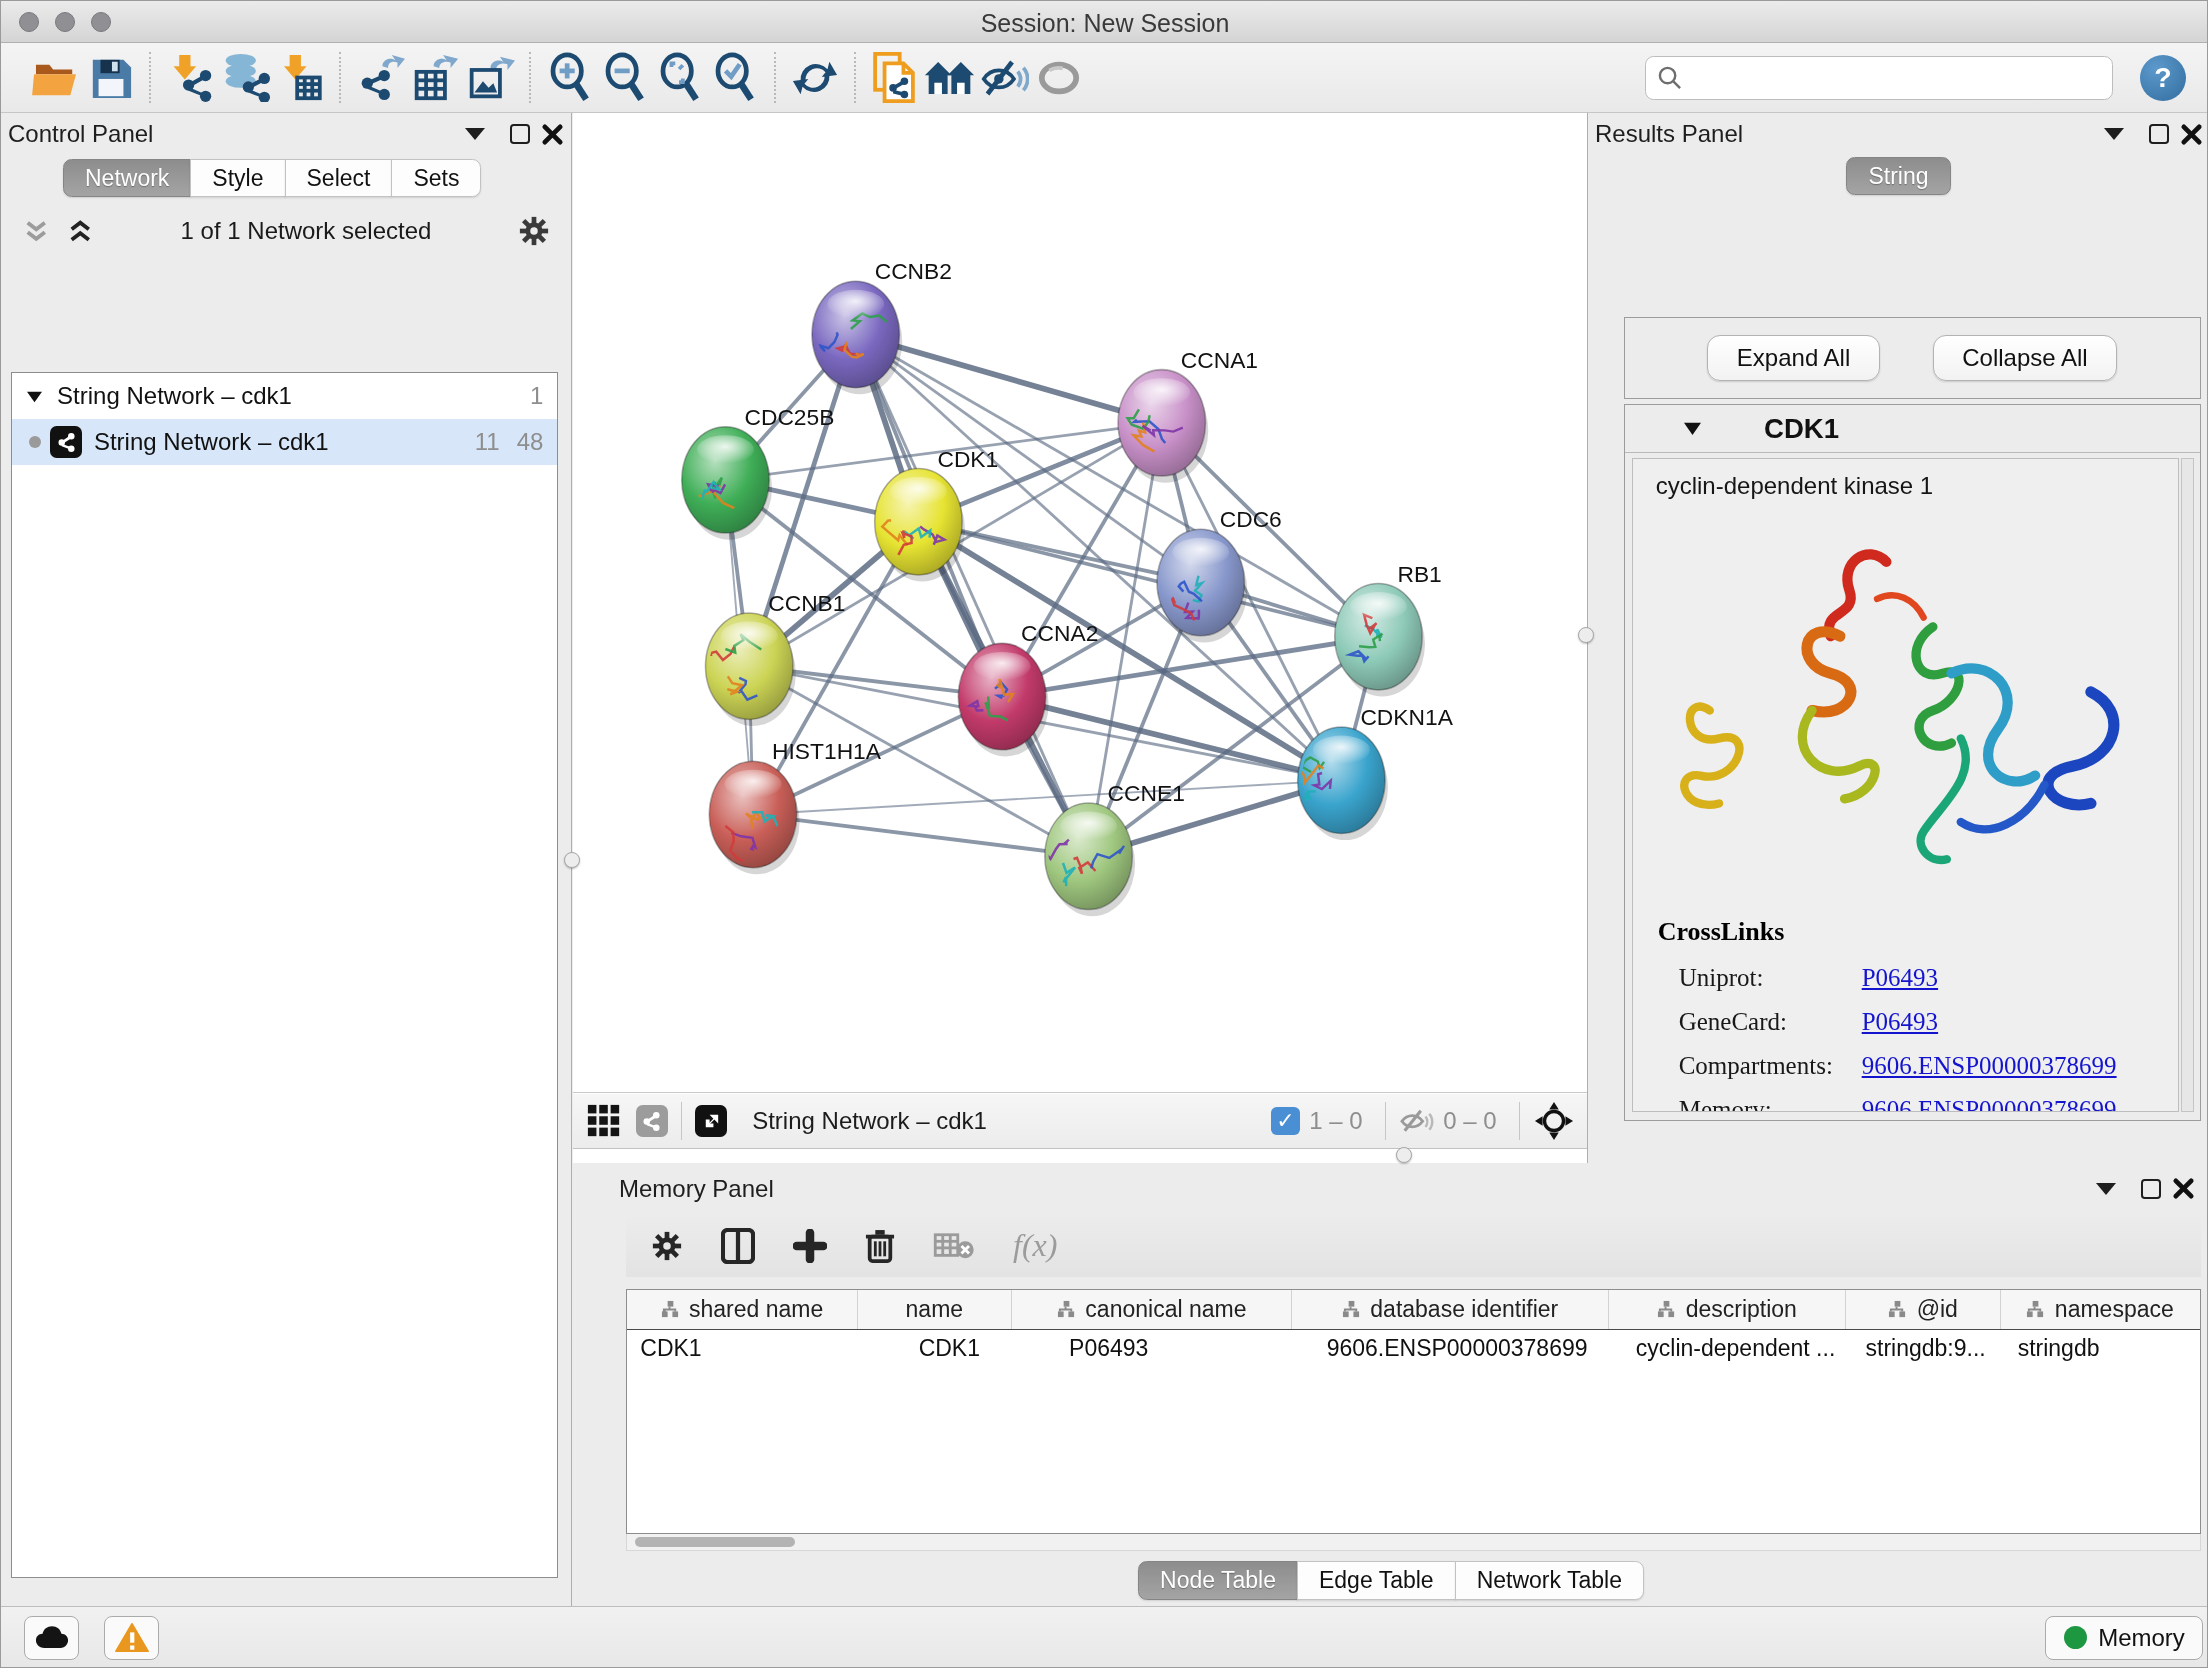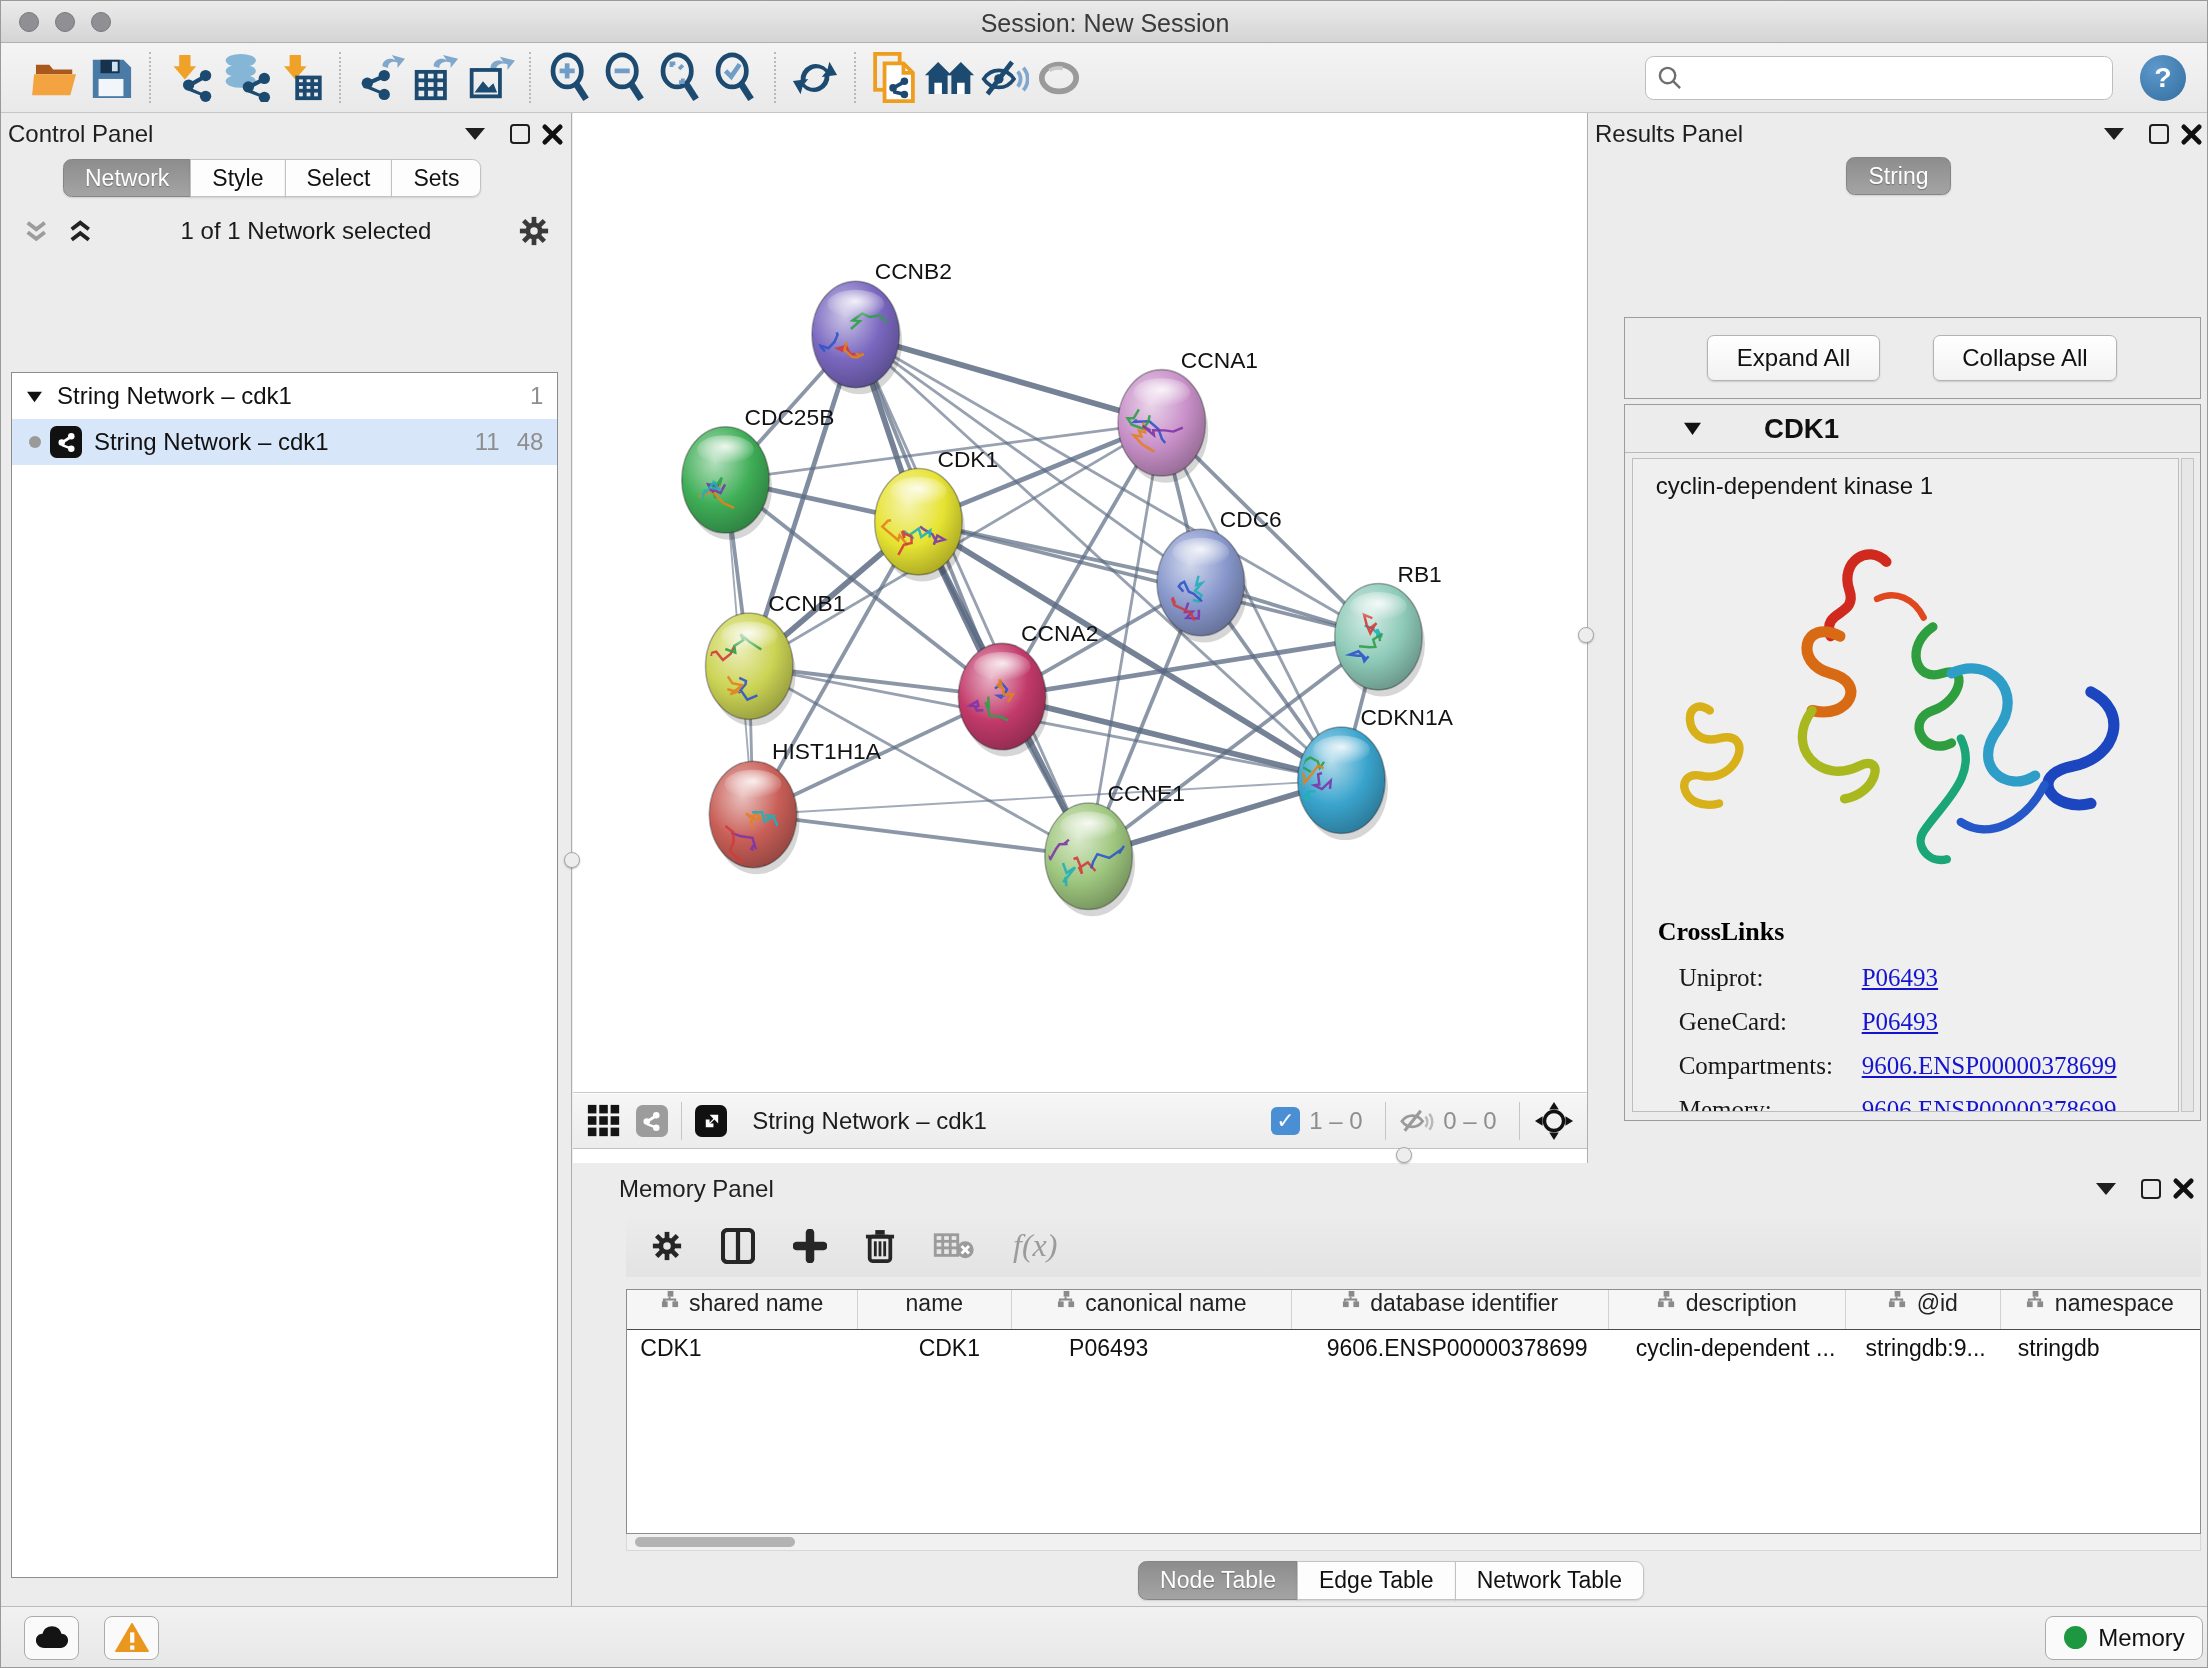--- a/index.html
+++ b/index.html
@@ -76,21 +76,21 @@
 
   .grip { position:absolute; width:16px; height:16px; border-radius:50%;
     background:#ededed; border:1px solid #a8a8a8; box-shadow:0 1px 1.9px rgba(0,0,0,.25); z-index:5; }
 
   
   #results-panel { position:absolute; left:1586px; top:112px; width:623px; height:1050px;
     background:#ececec; border-left:1px solid #aeaeae; }
   #rp-tab-row { display:flex; justify-content:center; margin-top:1.9px; }
   #rp-box-a { position:absolute; left:36px; right:9.5px; top:204px; height:82px;
     border:1.9px solid #9c9c9c; display:flex; align-items:center; justify-content:center; gap:53px; }
-  .rp-btn { background:linear-gradient(#ffffff,#f2f2f2); border:1px solid #b3b3b3; border-radius:7px;
+  .rp-btn { background:linear-gradient(#ffffff,#f2f2f2); border:1px solid #b3b3b3; border-radius:13px;
     padding:7.6px 28.5px; font-size:24px; color:#111; box-shadow:0 1px 1.9px rgba(0,0,0,.15); }
   #rp-box-b { position:absolute; left:36px; right:9.5px; top:291px; bottom:42px; border:1.9px solid #9c9c9c; }
   #rp-sec-head { display:flex; align-items:center; height:48px; border-bottom:1px solid #b9b9b9; padding-left:57px; }
   #rp-sec-head .name { font-size:27.6px; font-weight:bold; color:#111; margin-left:61px; }
   #rp-body { position:absolute; left:6.7px; right:21px; top:53px; bottom:7.6px;
     border:1px solid #bdbdbd; background:#efefef; overflow:hidden; }
   #rp-desc { font-size:24px; color:#161616; padding:13.3px 0 0 23px; }
   #rp-protein { display:block; margin:5.7px auto 0 auto; }
   #rp-scroll { position:absolute; right:5.7px; top:53px; bottom:7.6px; width:13.3px;
     background:#e7e7e7; border:1px solid #c4c4c4; }
@@ -101,21 +101,21 @@
   .cl-row a { color:#1414cf; text-decoration:underline; }
 
   
   #table-panel { position:absolute; left:572px; top:1162px; width:1637px; height:443px; background:#ececec; }
   #tp-head { display:flex; align-items:center; height:40px; padding:0 15px 0 46px; margin-top:5.7px; }
   #tp-toolbar { display:flex; align-items:center; gap:38px; height:63px; margin:5.7px 9.5px 0 53px;
     background:linear-gradient(#ececec,#e3e3e3); border-radius:9.5px 9.5px 0 0; padding-left:25px; }
   #tp-table { position:absolute; left:53px; right:9.5px; top:126px; height:245px; background:#fff;
     border:1.4px solid #8d8d8d; overflow:hidden; }
   .tbl-hrow { display:flex; background:#f6f6f6; border-bottom:1.9px solid #4a4a4a; height:40px; }
-  .tbl-hcell { display:flex; justify-content:center; gap:9.5px;
+  .tbl-hcell { display:flex; align-items:center; justify-content:center; gap:9.5px;
     font-size:23px; color:#222; border-right:1px solid #d2d2d2; overflow:hidden; white-space:nowrap; }
   .tbl-drow { display:flex; height:40px; }
   .tbl-dcell { font-size:23px; color:#111; padding:4.8px 3.8px 0 13.3px; overflow:hidden; white-space:nowrap; }
   #tp-hscroll { position:absolute; left:53px; right:9.5px; top:371px; height:17px; background:#f1f1f1;
     border:1px solid #d7d7d7; border-top:none; }
   #tp-hthumb { position:absolute; left:7.6px; top:2.9px; width:160px; height:10.5px; border-radius:6.7px; background:#b3b3b3; }
   #tp-tabs { position:absolute; left:0; right:0; top:398px; display:flex; justify-content:center; }
 
   
   #status-bar { position:absolute; left:0; top:1605px; width:2208px; height:63px;

